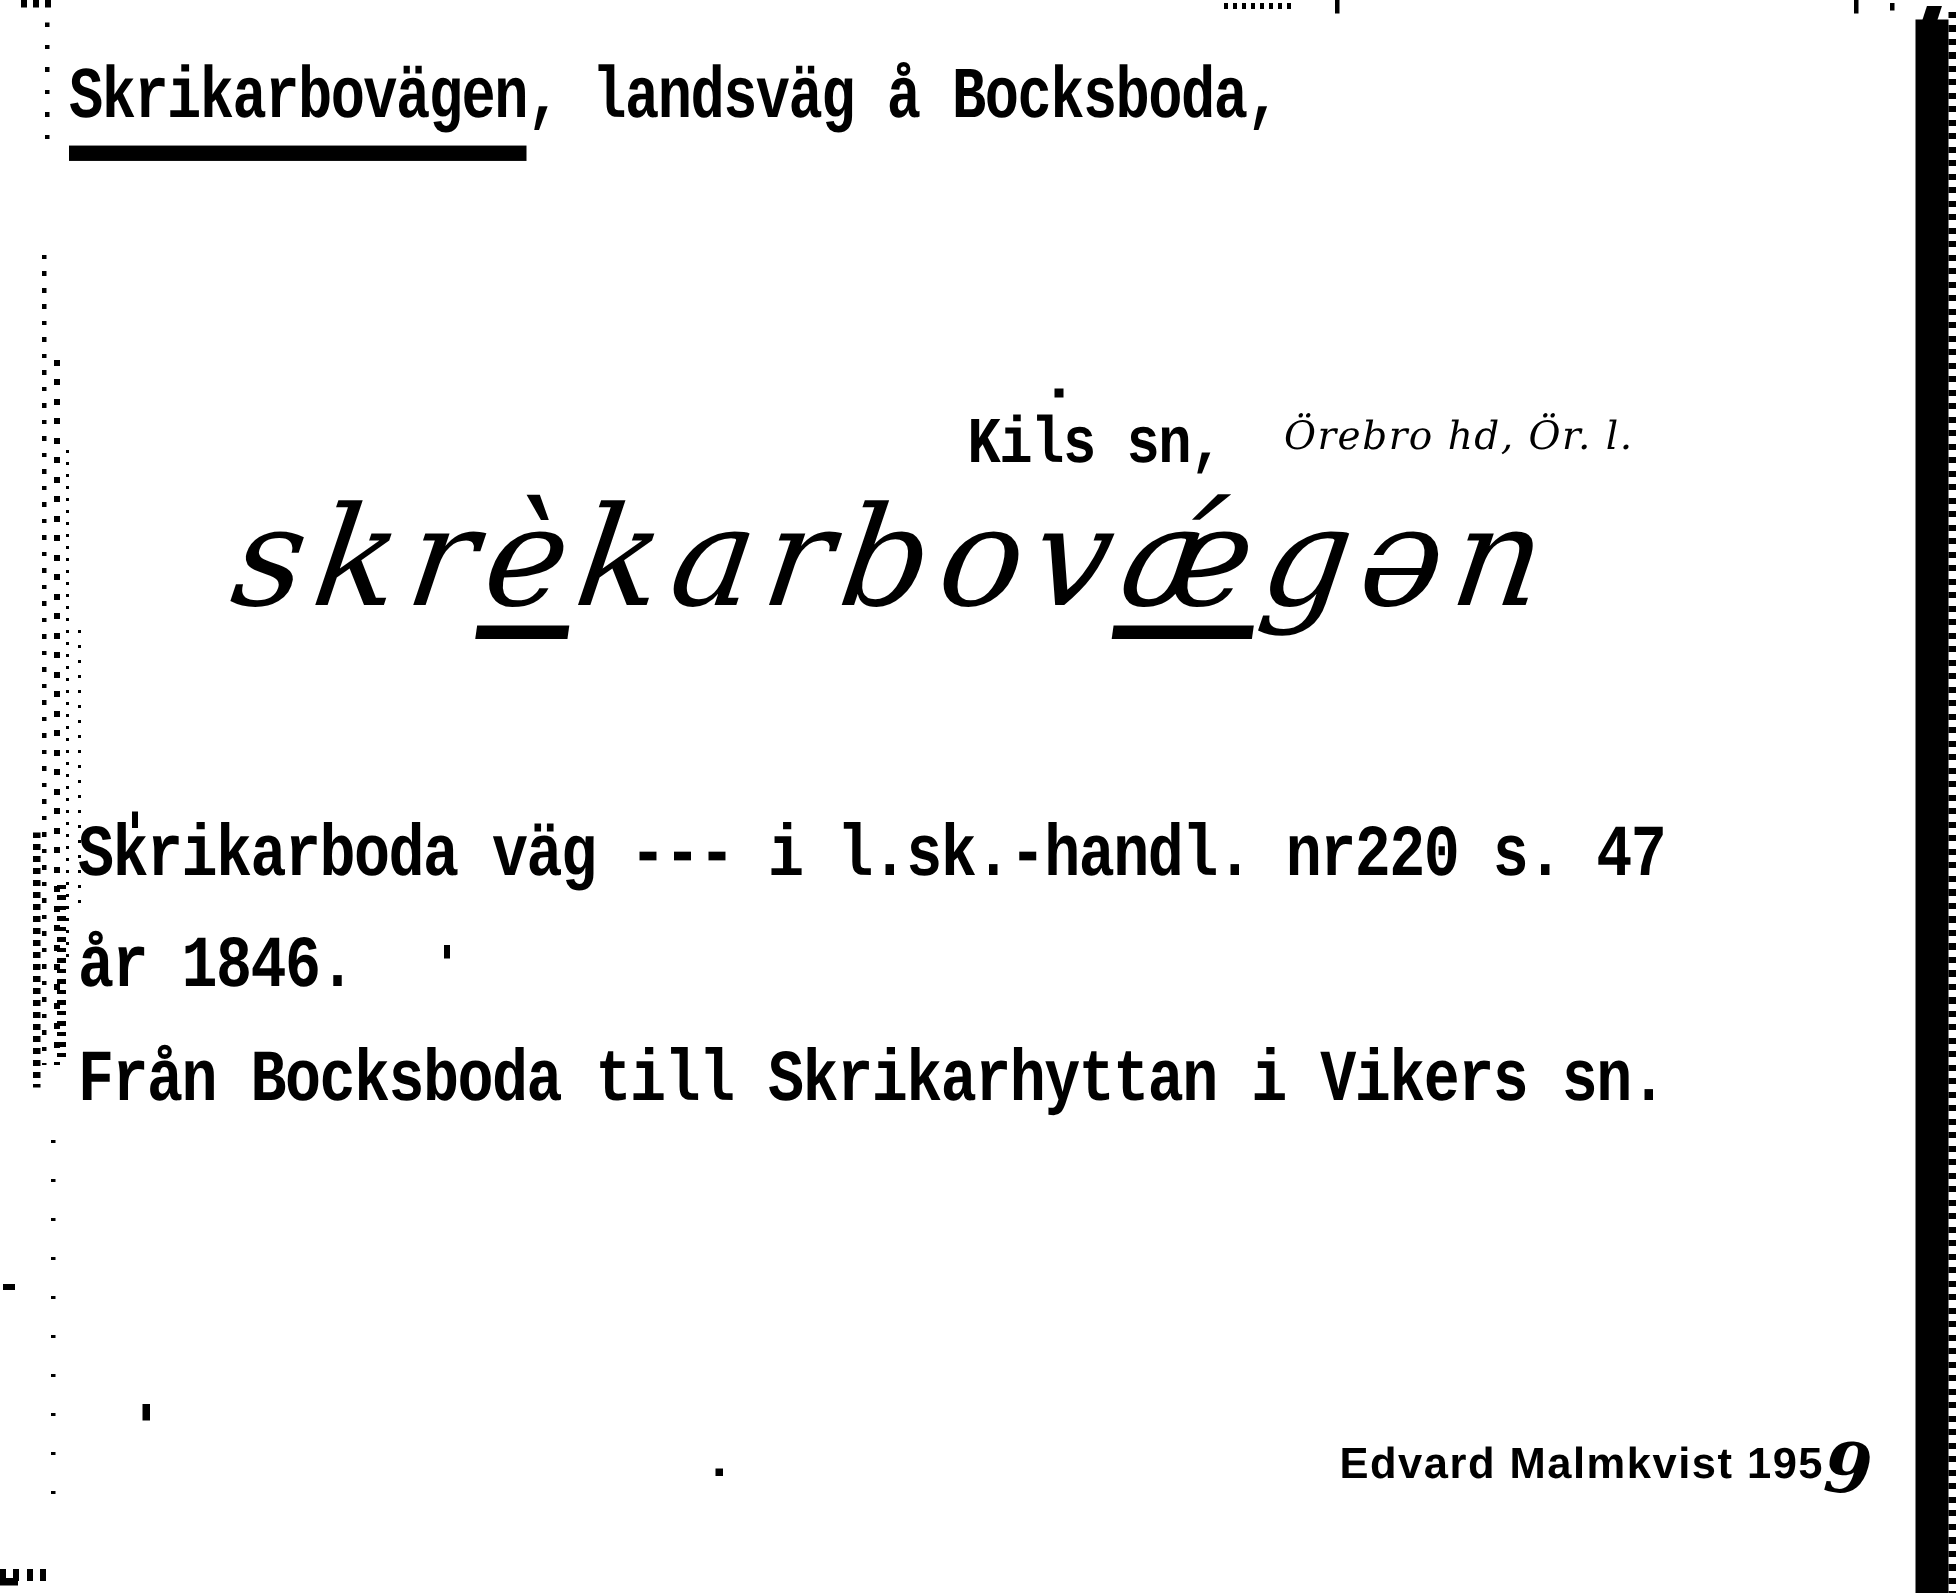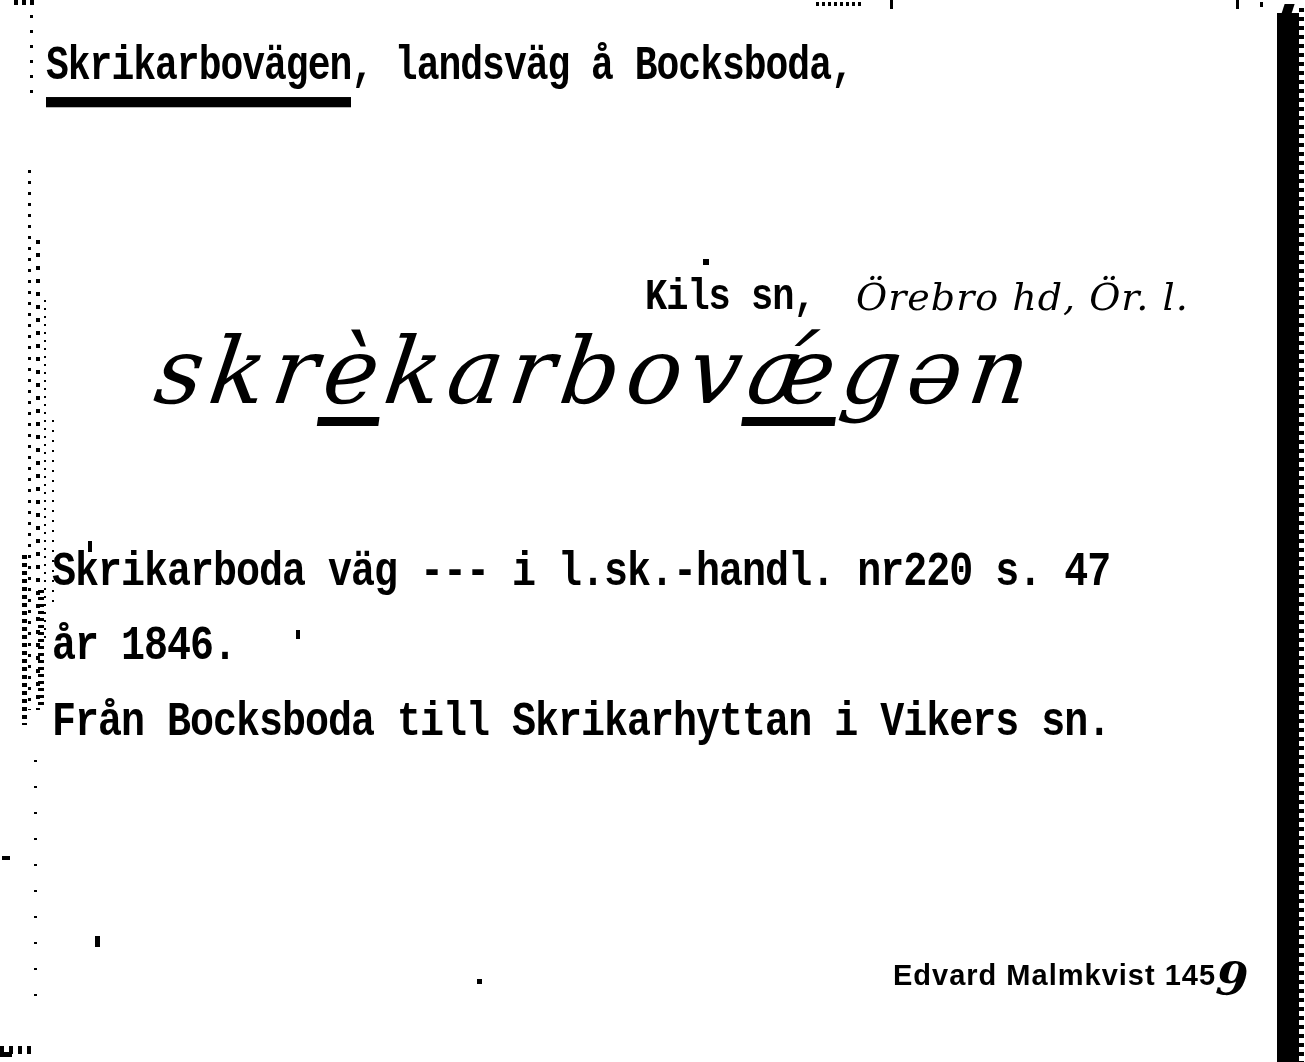--- a/index.html
+++ b/index.html
@@ -41,21 +41,21 @@
   
   .hand{
     font-family:"DejaVu Serif","Liberation Serif",serif;
     font-style:italic;
     color:#000;
     white-space:nowrap;
     line-height:1;
   }
   .district{
     left:856px;top:278px;
-    font-size:38px;
+    font-size:26px;
     letter-spacing:1px;
   }
   .phonetic{
     left:150px;top:326px;
     font-size:92px;
     letter-spacing:7px;
     transform:skewX(-8deg);
     transform-origin:0 100%;
   }
   .phonetic .ph-u{
@@ -153,13 +153,13 @@
 
 <div class="abs typed parish">Kils sn,</div>
 <div class="abs hand district">Örebro hd, Ör. l.</div>
 
 <div class="abs hand phonetic"><span>skr</span><span class="ph-u">è</span><span>karbov</span><span class="ph-u">ǽ</span><span>gən</span></div>
 
 <div class="abs typed src1">Skrikarboda väg --- i l.sk.-handl. nr220 s. 47</div>
 <div class="abs typed src2">år 1846.</div>
 <div class="abs typed src3">Från Bocksboda till Skrikarhyttan i Vikers sn.</div>
 
-<div class="abs stamp"><span>Edvard Malmkvist 145</span><span class="year-digit">9</span></div>
+<div class="abs stamp"><span>Edvard Malmkvist 195</span><span class="year-digit">9</span></div>
 
 </body></html>

